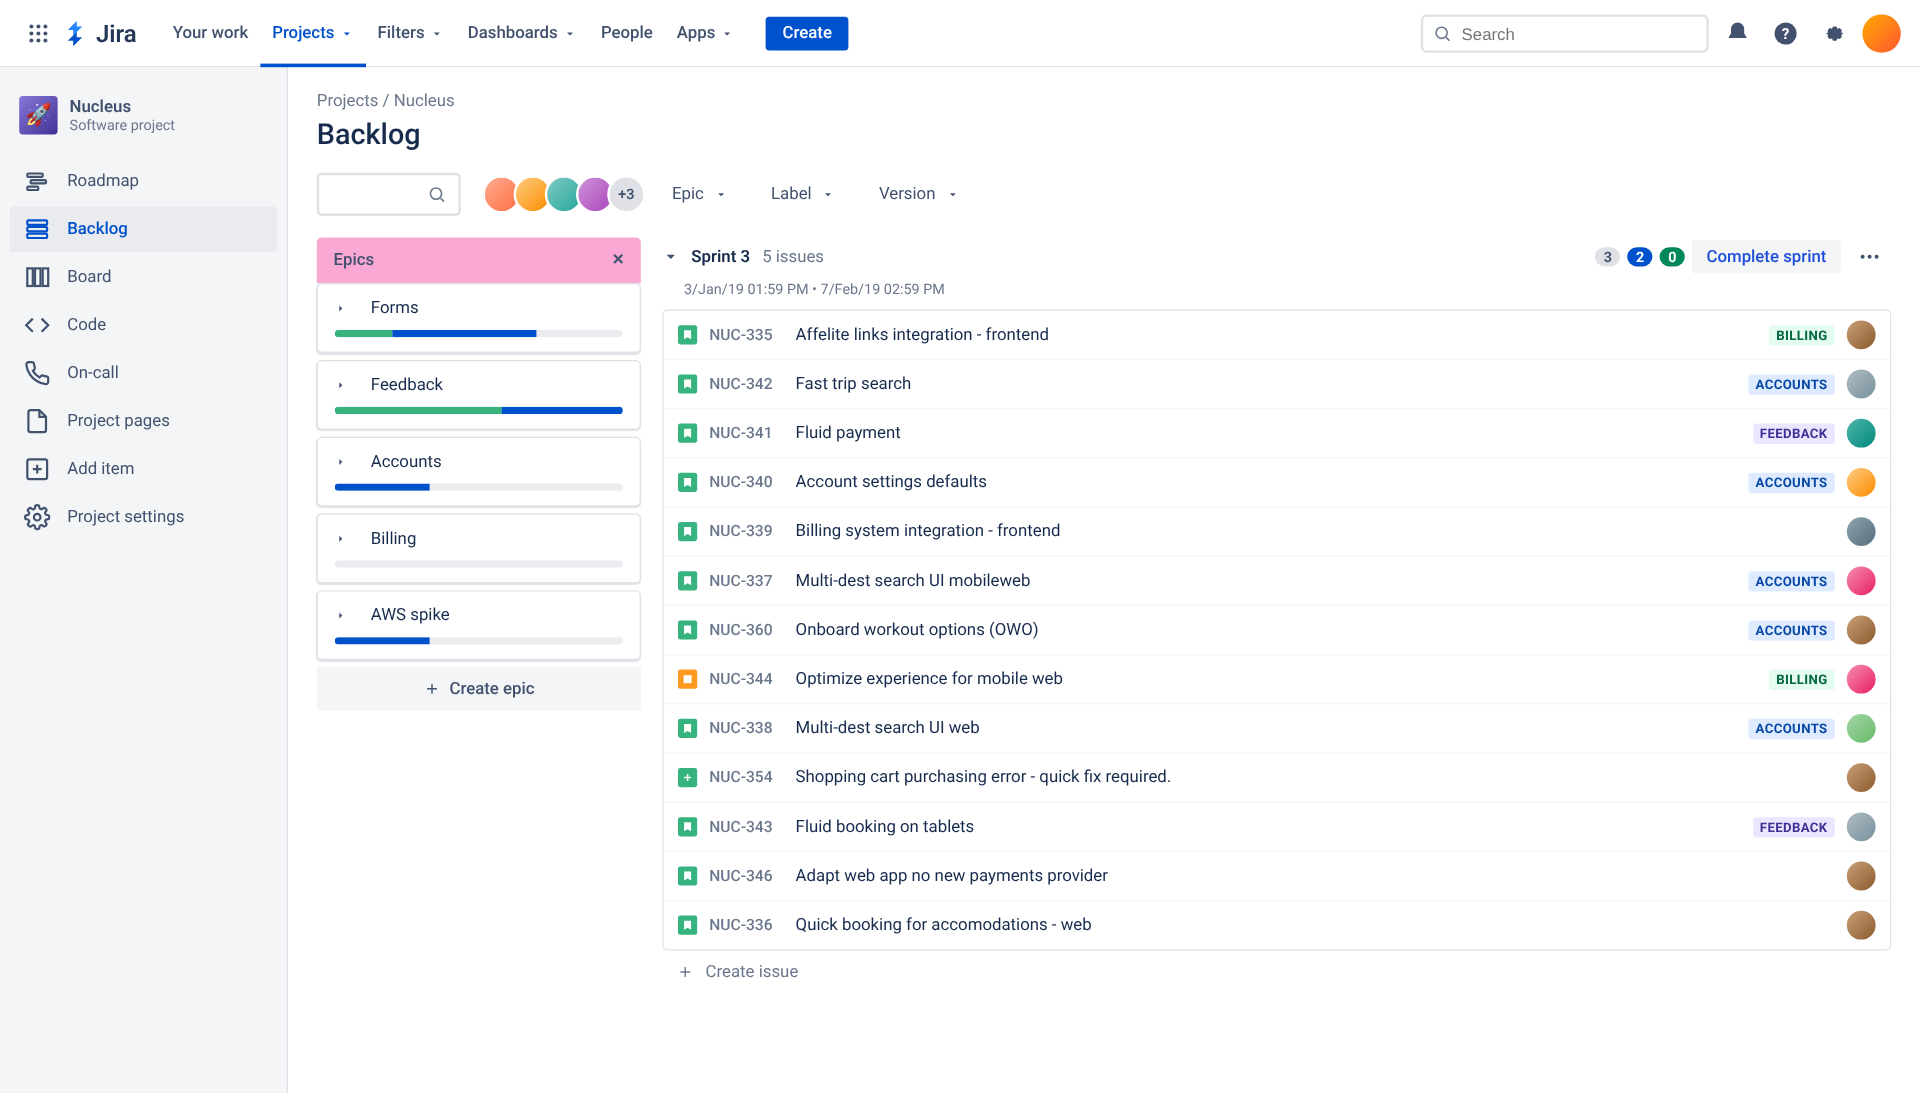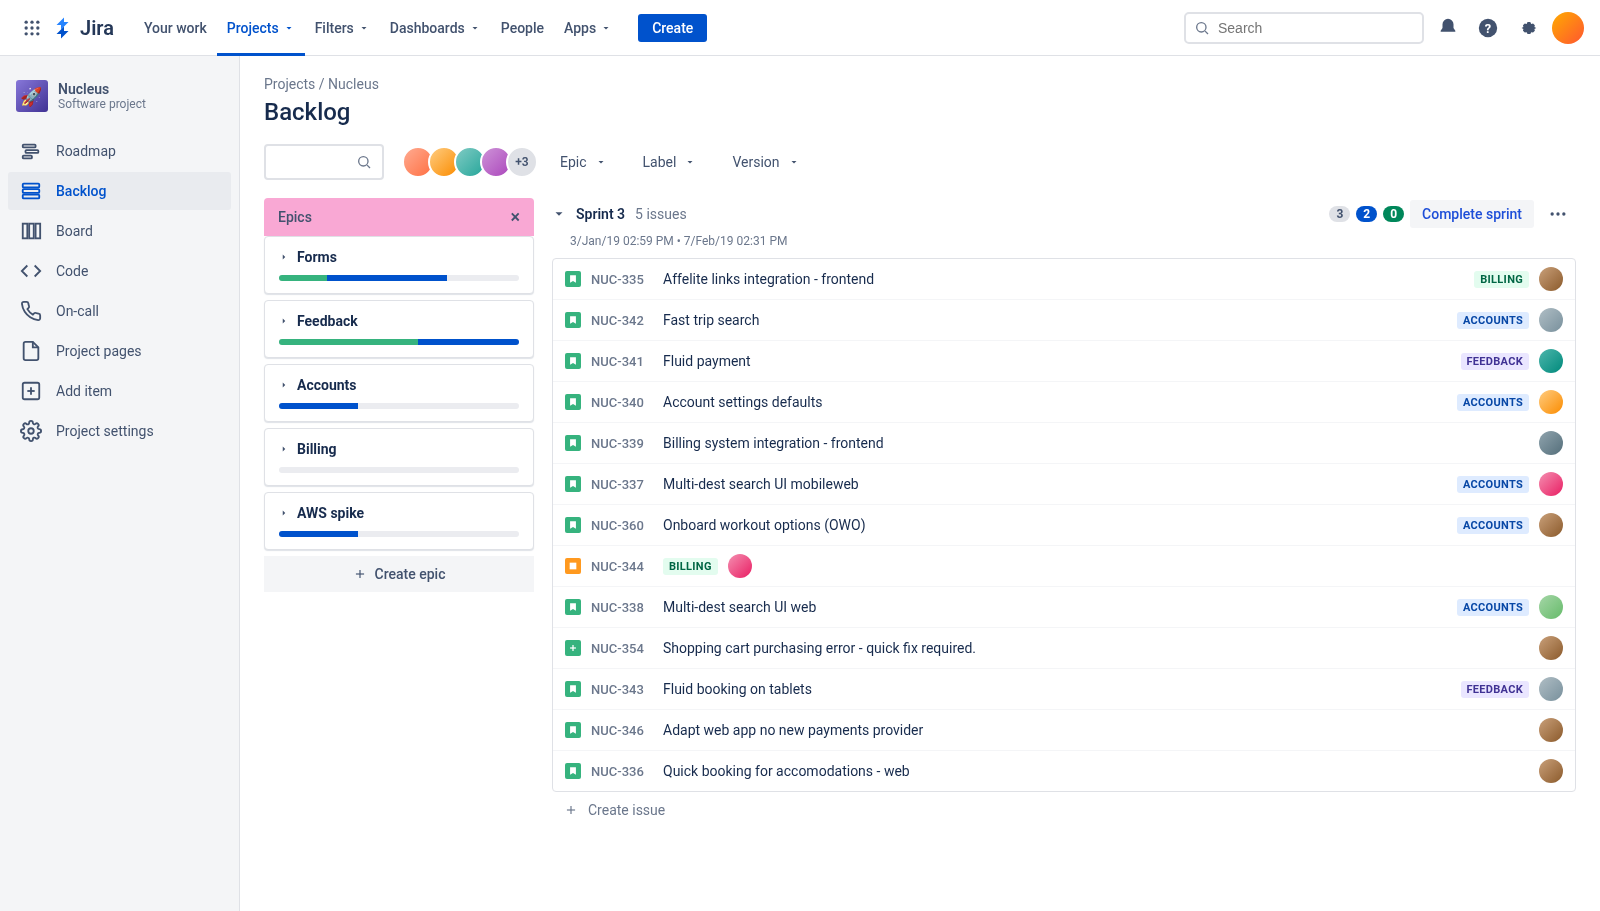--- a/index.html
+++ b/index.html
@@ -45,21 +45,21 @@
 .avstack { display: flex; align-items: center; }
 .avstack .av { width: 32px; height: 32px; border-radius: 50%; border: 2px solid #fff; margin-left: -6px; }
 .avstack .av:first-child { margin-left: 0; }
 .avmore { width: 32px; height: 32px; border-radius: 50%; background: #DFE1E6; color: #42526E; font-size: 12px; font-weight: 600; display: flex; align-items: center; justify-content: center; margin-left: -6px; border: 2px solid #fff; }
 .dd { display: flex; align-items: center; gap: 8px; color: #42526E; cursor: pointer; padding: 6px 4px; }
 
 .content-row { display: flex; gap: 18px; }
 .epics-panel { width: 270px; flex-shrink: 0; }
 .epics-header { background: #f9a8d4; padding: 10px 14px; display: flex; align-items: center; justify-content: space-between; font-weight: 500; color: #42526E; border-radius: 4px 4px 0 0; }
 .epic-card { background: #fff; border: 1px solid #DFE1E6; border-radius: 4px; padding: 12px 14px; margin-bottom: 6px; box-shadow: 0 1px 1px rgba(9,30,66,.13); cursor: pointer; }
-.epic-title { display: flex; align-items: center; gap: 8px; font-weight: 700; color: #172B4D; margin-bottom: 10px; }
+.epic-title { display: flex; align-items: center; gap: 20px; font-weight: 400; color: #172B4D; margin-bottom: 10px; }
 .prog-bar { height: 6px; background: #EBECF0; border-radius: 3px; display: flex; overflow: hidden; }
 .pg { height: 100%; }
 .create-epic { background: #F4F5F7; padding: 10px; text-align: center; color: #42526E; cursor: pointer; display: flex; align-items: center; justify-content: center; gap: 8px; font-weight: 500; }
 
 .backlog-area { flex: 1; }
 .sprint-header { display: flex; align-items: center; gap: 10px; margin-bottom: 4px; }
 .sprint-name { font-weight: 600; color: #172B4D; }
 .sprint-count { color: #6B778C; }
 .sprint-dates { font-size: 12px; color: #6B778C; margin-left: 18px; margin-bottom: 10px; }
 .sprint-right { margin-left: auto; display: flex; align-items: center; gap: 6px; }
@@ -381,21 +381,21 @@
             <div class="btn-sec">Complete sprint</div>
             <div class="more-btn">
               <svg width="20" height="20" viewBox="0 0 24 24" fill="#42526E">
                   <circle cx="5" cy="12" r="2"></circle>
                   <circle cx="12" cy="12" r="2"></circle>
                   <circle cx="19" cy="12" r="2"></circle>
                 </svg>
             </div>
           </div>
         </div>
-        <div class="sprint-dates">3/Jan/19 02:59 PM • 7/Feb/19 02:31 PM</div>
+        <div class="sprint-dates">3/Jan/19 01:59 PM • 7/Feb/19 02:59 PM</div>
         <div class="issue-list" id="issue-list">
             <div class="issue">
               <div class="itype story">
                 <svg width="10" height="10" viewBox="0 0 24 24" fill="#fff">
                   <path d="M5 3h14v18l-7-4-7 4z"></path>
                 </svg>
               </div>
               <span class="ikey">NUC-335</span>
               <span class="ititle">Affelite links integration - frontend</span>
               <span class="elabel billing">BILLING</span>
@@ -466,20 +466,21 @@
               <span class="elabel accounts">ACCOUNTS</span>
               <div class="iassignee" style="background:linear-gradient(135deg,#C9A07A,#8B5A2B)"></div>
             </div>
             <div class="issue">
               <div class="itype task">
                 <svg width="10" height="10" viewBox="0 0 24 24" fill="#fff">
                   <rect x="4" y="4" width="16" height="16"></rect>
                 </svg>
               </div>
               <span class="ikey">NUC-344</span>
+              <span class="ititle">Optimize experience for mobile web</span>
               <span class="elabel billing">BILLING</span>
               <div class="iassignee" style="background:linear-gradient(135deg,#F48FB1,#E91E63)"></div>
             </div>
             <div class="issue">
               <div class="itype story">
                 <svg width="10" height="10" viewBox="0 0 24 24" fill="#fff">
                   <path d="M5 3h14v18l-7-4-7 4z"></path>
                 </svg>
               </div>
               <span class="ikey">NUC-338</span>

